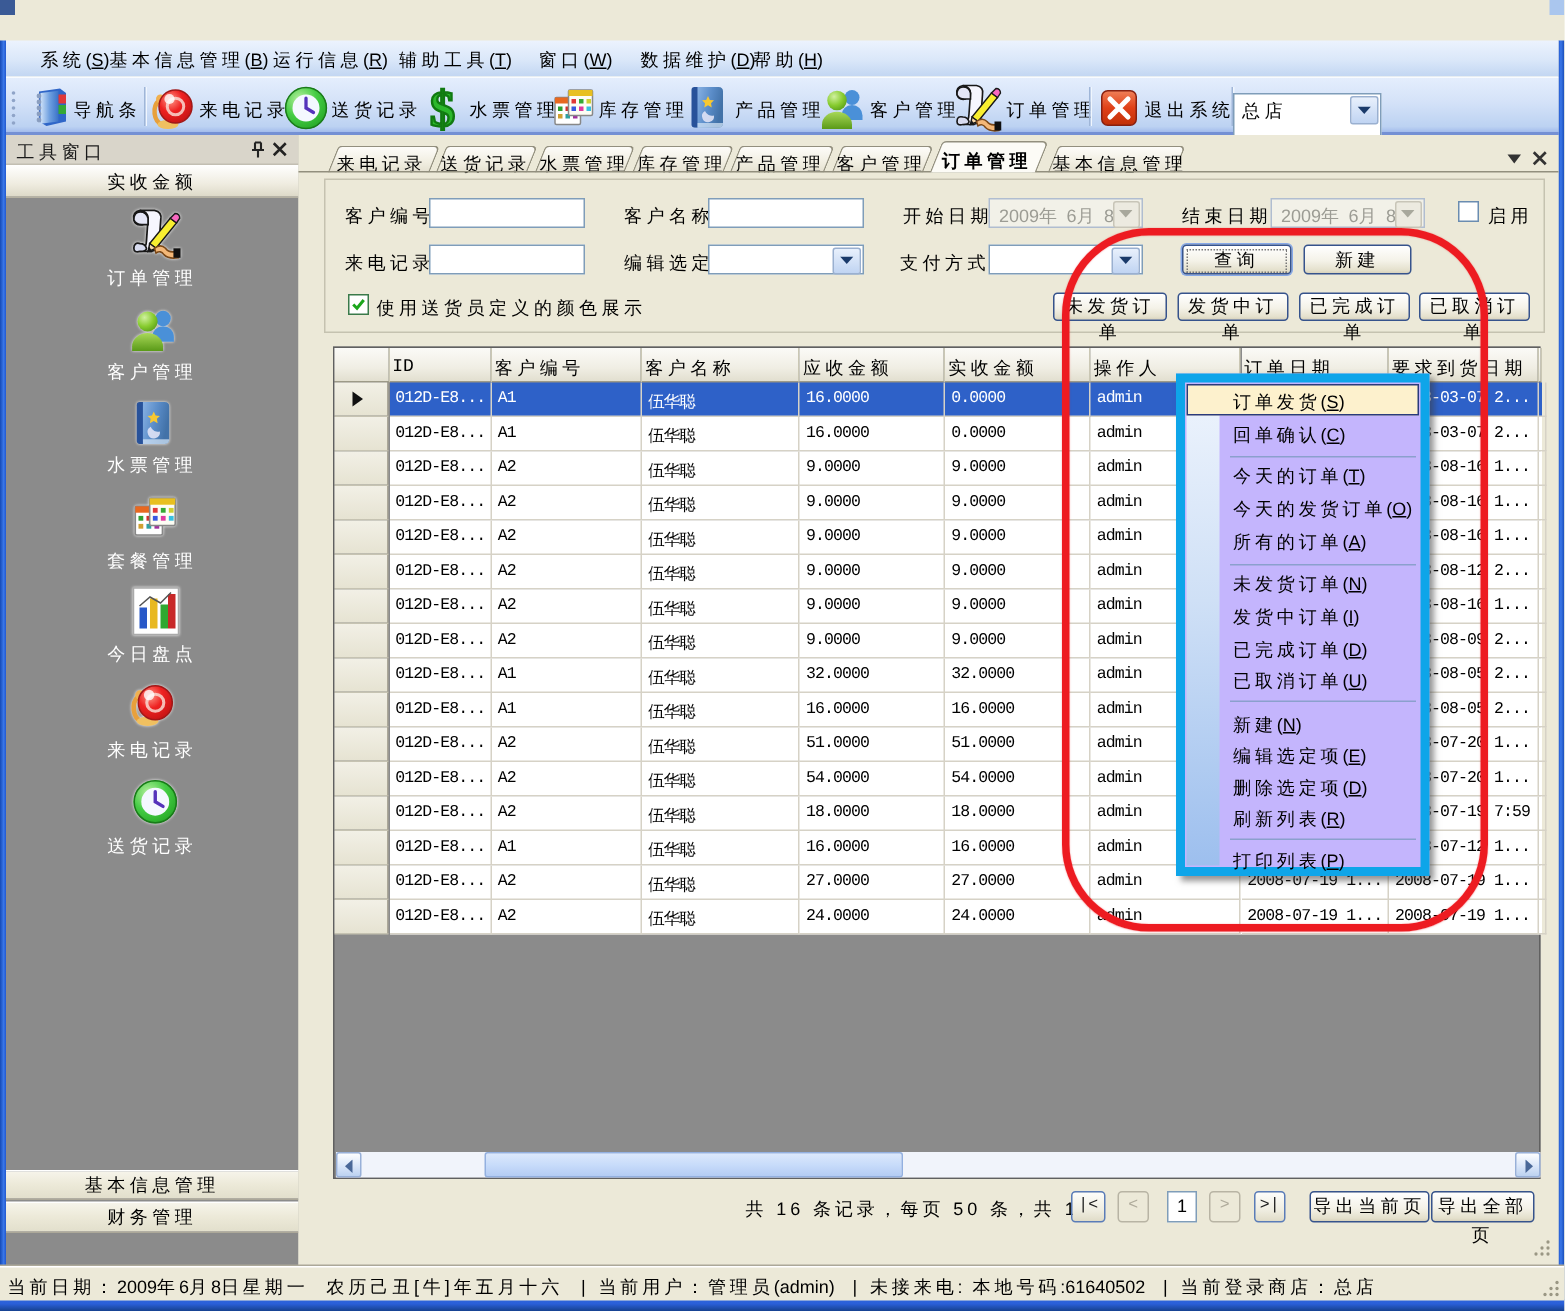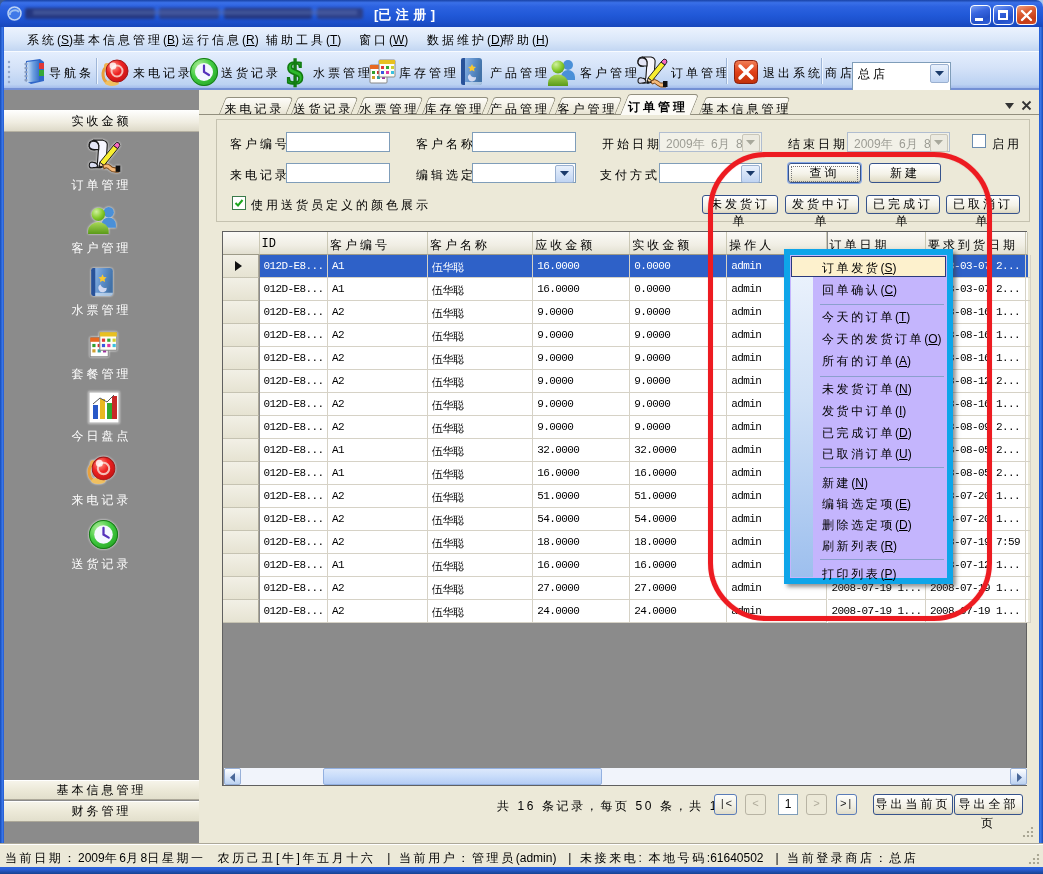--- a/index.html
+++ b/index.html
@@ -84,45 +84,20 @@
 #statusbar{left:0px;top:844px;width:1043px;height:22px;background:#ece9d8;border-top:1px solid #fff;box-shadow:0 -1px 0 #aca899;}
 </style>
 </head>
 <body>
 <div id="root">
   <div id="frame-l" class="abs"></div>
   <div id="frame-r" class="abs"></div>
   <div id="frame-b" class="abs"></div>
   <div class="abs" style="left:0;top:0;width:10px;height:10px;background:#3a5a96"></div>
     <div class="abs" style="left:1033px;top:0;width:10px;height:10px;background:#aac6ee"></div>
-  <div id="title" class="abs">
-    <svg class="abs" style="left:7px;top:6px" width="15" height="15" viewBox="0 0 15 15">
-        <circle cx="7.5" cy="7.5" r="6.5" fill="#3f79e8" stroke="#bcd2f4" stroke-width="1.5"></circle>
-        <path d="M3 9 a5 4 0 0 1 9-3" fill="none" stroke="#9cc0f2" stroke-width="2"></path>
-      </svg>
-    <div class="abs" style="left:25px;top:8px;filter:blur(1.6px);">
-      <div class="abs" style="left:0;top:0;width:130px;height:11px;background:#24367e;border-radius:2px"></div>
-      <div class="abs" style="left:134px;top:0;width:60px;height:11px;background:#2c3f88;border-radius:2px"></div>
-      <div class="abs" style="left:199px;top:0;width:88px;height:11px;background:#24367e;border-radius:2px"></div>
-      <div class="abs" style="left:292px;top:0;width:46px;height:11px;background:#2c3f88;border-radius:2px"></div>
-      <div class="abs" style="left:8px;top:2px;width:324px;height:5px;background:#5a6fb0;opacity:.5"></div>
-    </div>
-    <div class="abs txt" style="left:374px;">[<span style="letter-spacing:4.5px">已注册</span>]</div>
-    <div class="tbtn abs" style="left:970px;">
-        <div class="abs" style="left:4px;top:12px;width:8px;height:3px;background:#fff;"></div>
-      </div>
-    <div class="tbtn abs" style="left:993px;">
-        <div class="abs" style="left:4px;top:4px;width:10px;height:10px;border:2px solid #fff;border-top-width:3px;box-sizing:border-box;"></div>
-      </div>
-    <div class="tbtn close abs" style="left:1016px;">
-        <svg class="abs" style="left:3px;top:3px" width="13" height="13" viewBox="0 0 13 13">
-          <path d="M2 2 L11 11 M11 2 L2 11" stroke="#fff" stroke-width="2.4" stroke-linecap="round"></path>
-        </svg>
-      </div>
-  </div>
   <div id="menubar" class="abs">
     <span class="mi" style="left:23px"><span class="z">系统</span>(<u>S</u>)</span>
     <span class="mi" style="left:69px"><span class="z">基本信息管理</span>(<u>B</u>)</span>
     <span class="mi" style="left:178px"><span class="z">运行信息</span>(<u>R</u>)</span>
     <span class="mi" style="left:262px"><span class="z">辅助工具</span>(<u>T</u>)</span>
     <span class="mi" style="left:355px"><span class="z">窗口</span>(<u>W</u>)</span>
     <span class="mi" style="left:423px"><span class="z">数据维护</span>(<u>D</u>)</span>
     <span class="mi" style="left:498px"><span class="z">帮助</span>(<u>H</u>)</span>
   </div>
   <div id="toolbar" class="abs">
@@ -273,30 +248,41 @@
           <linearGradient id="exitg" x1="0" y1="0" x2="0" y2="1">
             <stop offset="0" stop-color="#f08058"></stop>
             <stop offset=".5" stop-color="#e04018"></stop>
             <stop offset="1" stop-color="#c03008"></stop>
           </linearGradient>
         </defs>
     </svg>
     <span class="tlabel z" style="left:759px">退出系统</span>
     <div class="tsep" style="left:817px"></div>
     <span class="tlabel z" style="left:821px">商店</span>
-    <div class="input" style="left:848px;top:10px;width:99px;height:31px;">
+    <div class="input" style="left:818px;top:10px;width:99px;height:31px;">
       <span class="abs z" style="left:5px;top:3px">总店</span>
       <div class="abs" style="right:1px;top:1px;width:17px;height:17px;background:linear-gradient(180deg,#e8f0fc,#c0d4f2);border:1px solid #9ab0d0;border-radius:2px;">
         <svg class="abs" style="left:4px;top:6px" width="9" height="6" viewBox="0 0 9 6">
             <path d="M0 0 L4.5 5 L9 0 Z" fill="#1a3a6a"></path>
           </svg>
       </div>
     </div>
   </div>
   <div id="lpanel" class="abs">
+    <div id="lphead" class="abs">
+        <span class="abs z" style="left:7px;top:3px;color:#1a1a1a;">工具窗口</span>
+      <svg class="abs" style="left:162px;top:4px" width="12" height="12" viewBox="0 0 12 12">
+          <g stroke="#222" stroke-width="1.4" fill="none">
+            <path d="M4 1 L8 1 M4 1 L4 6 L8 6 L8 1 M2 6 L10 6 M6 6 L6 11" fill="none"></path>
+          </g>
+        </svg>
+      <svg class="abs" style="left:177px;top:4px" width="11" height="11" viewBox="0 0 11 11">
+          <path d="M1.5 1.5 L9.5 9.5 M9.5 1.5 L1.5 9.5" stroke="#222" stroke-width="1.7"></path>
+        </svg>
+    </div>
     <div id="lpsale" class="abs">
         <div style="text-align:center;margin-top:3px;" class="z">实收金额</div>
       </div>
     <svg class="abs" style="left:81px;top:48px" width="38" height="35" viewBox="0 0 36 33">
       <g stroke="#181818" stroke-width="1.1">
        <path d="M8 2 Q3 3 4 8 Q5 12 10 11 L6 10 Q4 8 6 5 Q8 2 13 4 Z" fill="#9aa0c8"></path>
        <path d="M8 2 L17 2 Q22 3 21 8 L20 22 Q20 27 15 28 L8 28 Q12 26 12 21 L13 7 Q13 3 8 2 Z" fill="#f6f6fe"></path>
        <path d="M4 8 Q5 11 9 11 L13 11 L13 7 Q12 3 8 3 Q4 3 4 8 Z" fill="#e4e6f6"></path>
        <path d="M8 28 Q4 29 4 26 Q4 22 8 23 Q11 23 12 26 Q12 28 8 28 Z" fill="#d8dcf0"></path>
       </g>

